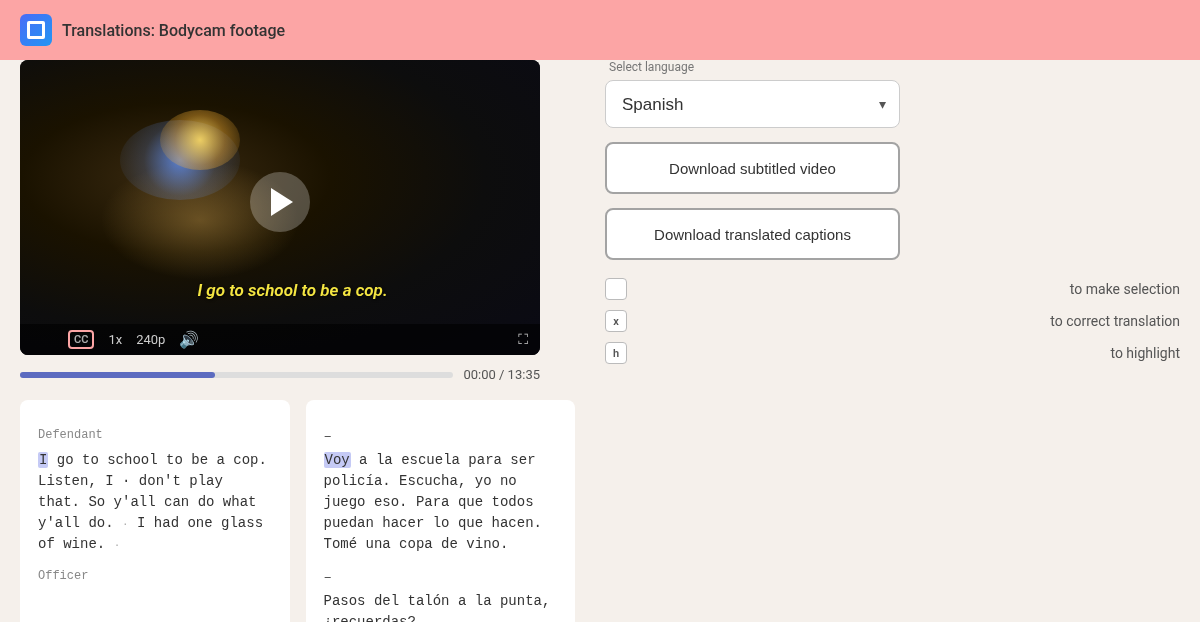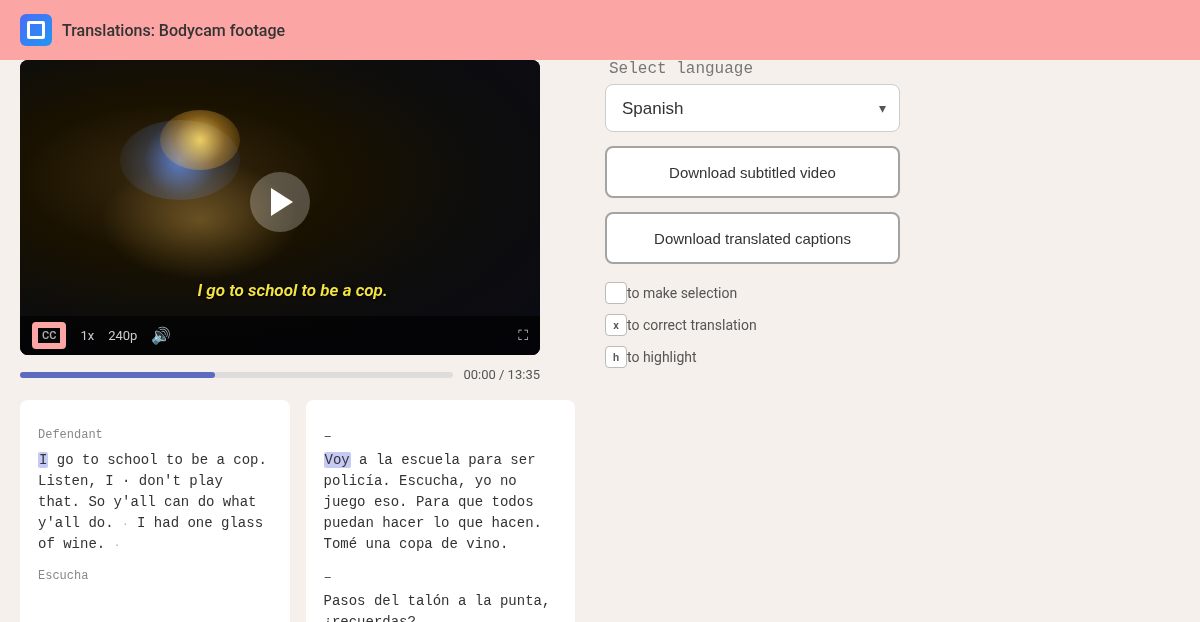--- a/index.html
+++ b/index.html
@@ -138,26 +138,27 @@
       bottom: 0;
       left: 0;
       right: 0;
       background: rgba(0,0,0,0.6);
       padding: 6px 12px;
       display: flex;
       align-items: center;
       gap: 14px;
     }
     .cc-badge {
-      border: 6px solid #fca5a5;
+      border: 2px solid #fca5a5;
       border-radius: 4px;
       padding: 1px 4px;
       color: #aaa;
       font-size: 11px;
       font-weight: 600;
+      margin-left: 36px;
     }
     .ctrl-text {
       color: #ccc;
       font-size: 13px;
     }
     .ctrl-icon {
       color: #ccc;
       font-size: 16px;
     }
     .fullscreen-icon {
@@ -242,24 +243,23 @@
       gap: 14px;
     }
 
     
     .language-group {
       display: flex;
       flex-direction: column;
       gap: 6px;
     }
     .language-label {
-      font-size: 16px;
+      font-size: 12px;
       color: #777;
       padding-left: 4px;
-      font-family: Liberation Mono, monospace;
     }
     .select-wrapper {
       position: relative;
       width: 295px;
     }
     .select-wrapper select {
       width: 100%;
       height: 48px;
       border: 1px solid #ccc;
       border-radius: 8px;
@@ -299,20 +299,22 @@
     
     .shortcut-list {
       display: flex;
       flex-direction: column;
       gap: 10px;
       margin-top: 4px;
     }
     .shortcut-item {
       display: flex;
       align-items: center;
+      gap: 10px;
+      justify-content: space-between;
     }
     .shortcut-key {
       width: 22px;
       height: 22px;
       border: 1.5px solid #bbb;
       border-radius: 4px;
       background: white;
       display: flex;
       align-items: center;
       justify-content: center;
@@ -368,21 +370,21 @@
       <span class="progress-time">00:00 / 13:35</span>
     </div>
 
     <div class="transcript-row">
 
       <div class="transcript-panel">
         <div class="speaker-label">Defendant</div>
         <div class="transcript-text">
           <span class="highlight">I</span> go to school to be a cop. Listen, I <span>·</span> don't play that. So y'all can do what y'all do. <span class="dot-dots">·</span> I had one glass of wine. <span class="dot-dots">·</span>
         </div>
-        <div class="speaker-label" style="margin-top:14px;">Escucha</div>
+        <div class="speaker-label" style="margin-top:14px;">Officer</div>
       </div>
 
       <div class="transcript-panel">
         <div class="dash-label">–</div>
         <div class="transcript-text">
           <span class="highlight">Voy</span> a la escuela para ser policía. Escucha, yo no juego eso. Para que todos puedan hacer lo que hacen. Tomé una copa de vino.
         </div>
         <div class="dash-label" style="margin-top:14px;">–</div>
         <div class="transcript-text">Pasos del talón a la punta, ¿recuerdas?</div>
       </div>

